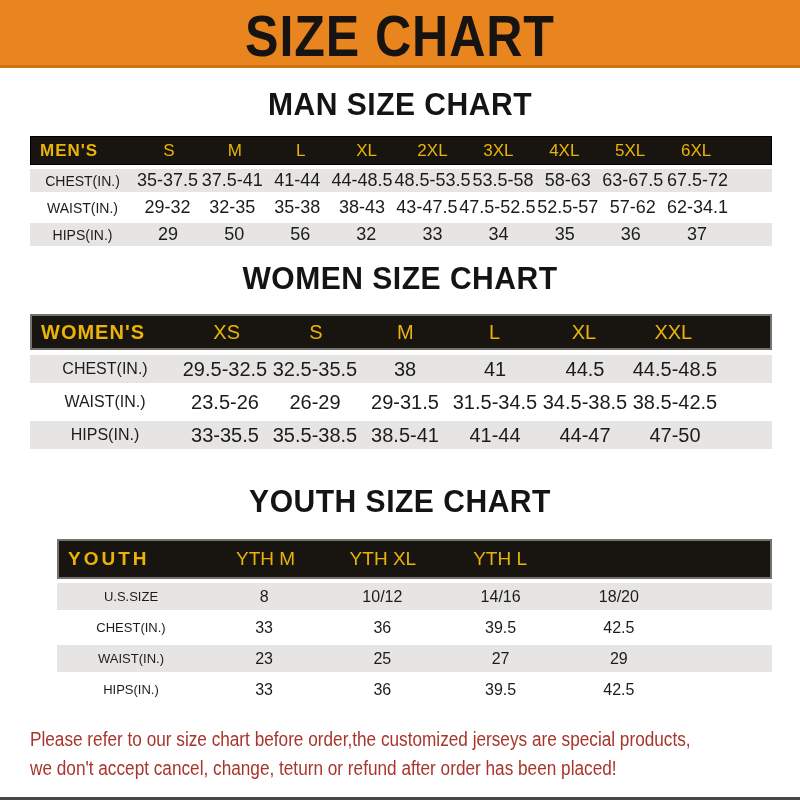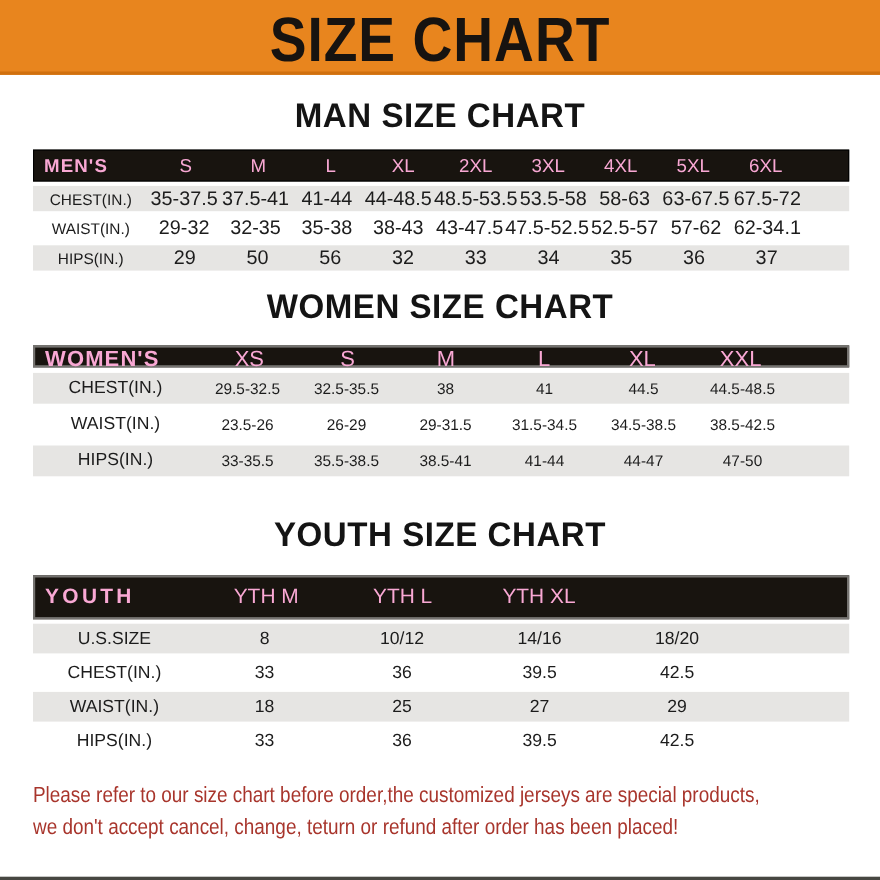--- a/index.html
+++ b/index.html
@@ -41,49 +41,49 @@
 
   
   .size-table { width: 742px; margin-left: 30px; }
   .men   { margin-top: 14px; }
   .women { margin-top: 18px; }
   .youth { margin-top: 20px; }
 
   .trow { display: grid; align-items: center; }
   .thead {
     background: var(--bar-black, #18140F);
-    color: #f9a8d4;
+    color: #eab308;
   }
   .alt-gray  { background: var(--row-gray, #E6E5E3); color: #1c1c1c; }
   .alt-white { background: #ffffff; color: #1c1c1c; }
 
   .men .trow   { grid-template-columns: 105px repeat(9, 1fr); padding-right: 42px; height: 23px; margin-top: 4px; }
   .men .thead  { height: 29px; margin-top: 0; border: 1px solid #000; }
   .women .trow  { grid-template-columns: 150px repeat(6, 1fr); padding-right: 52px; height: 28px; margin-top: 5px; }
-  .women .thead { height: 20px; margin-top: 0; border: 2px solid #757370; }
-  .youth .trow  { grid-template-columns: 148px repeat(4, 1fr); padding-right: 94px; height: 27px; margin-top: 4px; }
+  .women .thead { height: 36px; margin-top: 0; border: 2px solid #757370; }
+  .youth .trow  { grid-template-columns: 148px repeat(4, 1fr); padding-right: 94px; height: 27px; margin-top: 4px; margin-left: 27px; }
   .youth .thead { height: 40px; margin-top: 0; border: 2px solid #757370; }
 
   .tcell { text-align: center; white-space: nowrap; }
   .hlabel { text-align: left; padding-left: 9px; font-weight: bold; }
 
   .men .tcell          { font-size: 18px; }
   .men .thead .tcell   { font-size: 17px; }
   .men .hlabel         { font-size: 21px; letter-spacing: 1px; }
   .men .rlabel         { font-size: 14px; }
 
-  .women .tcell        { font-size: 14px; }
+  .women .tcell        { font-size: 20px; }
   .women .thead .tcell { font-size: 20px; }
   .women .hlabel       { font-size: 22px; letter-spacing: 1px; }
   .women .rlabel       { font-size: 16px; }
 
   .youth .tcell        { font-size: 16px; }
   .youth .thead .tcell { font-size: 19px; }
   .youth .hlabel       { font-size: 22px; letter-spacing: 3px; }
-  .youth .rlabel       { font-size: 16px; }
+  .youth .rlabel       { font-size: 13px; }
 
   
   .note {
     margin: 22px 0 0 30px;
     width: 880px;
     color: var(--note-red, #A8352C);
     font-size: 20px; line-height: 29px;
     transform: scaleX(0.86);
     transform-origin: left top;
     white-space: nowrap;
@@ -193,40 +193,40 @@
       <div class="tcell">44-47</div>
       <div class="tcell">47-50</div>
     </div>
   </div>
 
 <h2 class="section-title" id="youth-title">YOUTH SIZE CHART</h2>
 <div class="size-table youth">
     <div class="trow thead">
       <div class="tcell hlabel">YOUTH</div>
       <div class="tcell">YTH M</div>
+      <div class="tcell">YTH XL</div>
       <div class="tcell">YTH L</div>
-      <div class="tcell">YTH XL</div>
     </div>
     <div class="trow alt-gray">
       <div class="tcell rlabel">U.S.SIZE</div>
       <div class="tcell">8</div>
       <div class="tcell">10/12</div>
       <div class="tcell">14/16</div>
       <div class="tcell">18/20</div>
     </div>
     <div class="trow alt-white">
       <div class="tcell rlabel">CHEST(IN.)</div>
       <div class="tcell">33</div>
       <div class="tcell">36</div>
       <div class="tcell">39.5</div>
       <div class="tcell">42.5</div>
     </div>
     <div class="trow alt-gray">
       <div class="tcell rlabel">WAIST(IN.)</div>
-      <div class="tcell">18</div>
+      <div class="tcell">23</div>
       <div class="tcell">25</div>
       <div class="tcell">27</div>
       <div class="tcell">29</div>
     </div>
     <div class="trow alt-white">
       <div class="tcell rlabel">HIPS(IN.)</div>
       <div class="tcell">33</div>
       <div class="tcell">36</div>
       <div class="tcell">39.5</div>
       <div class="tcell">42.5</div>

